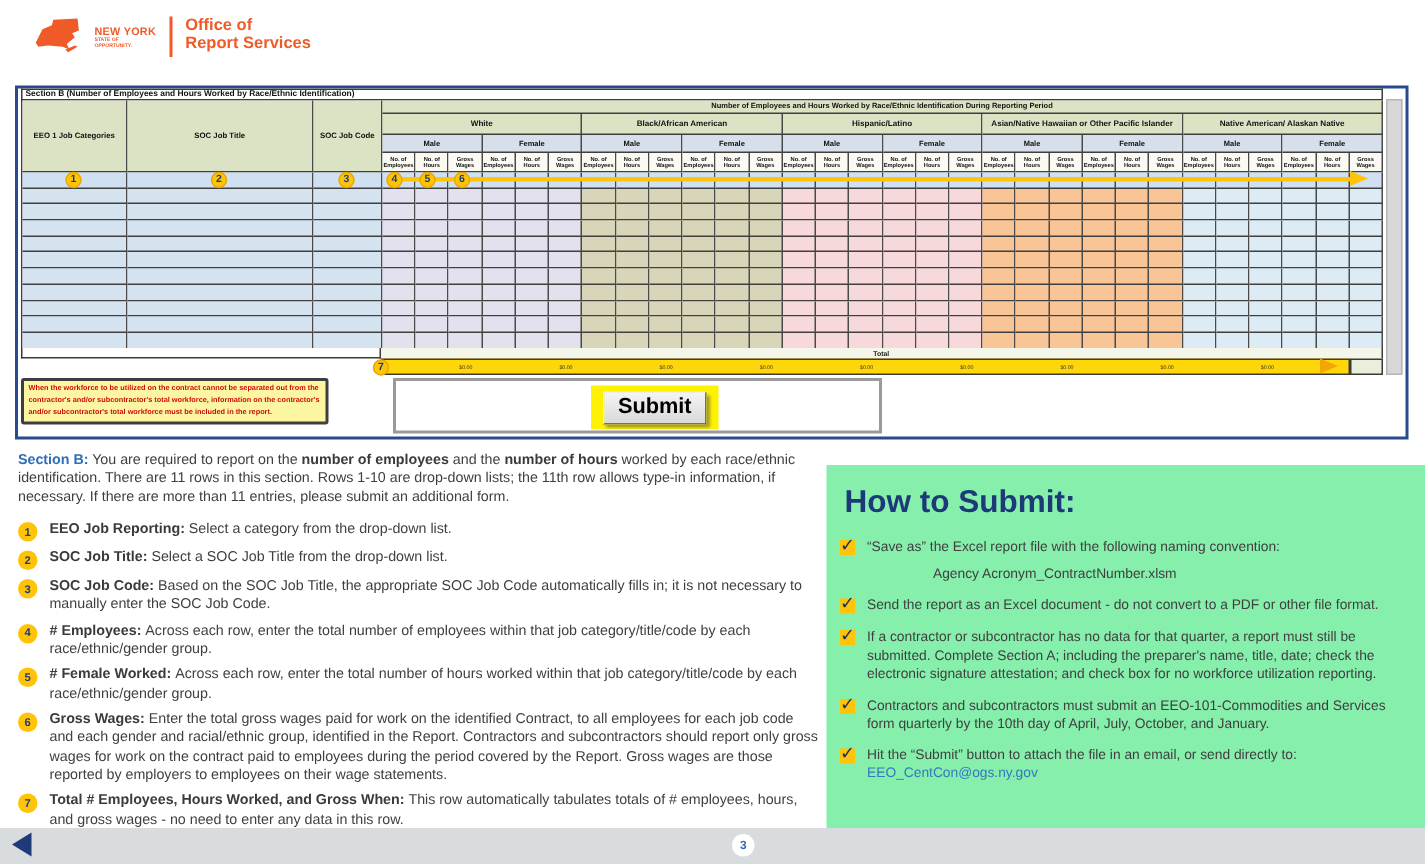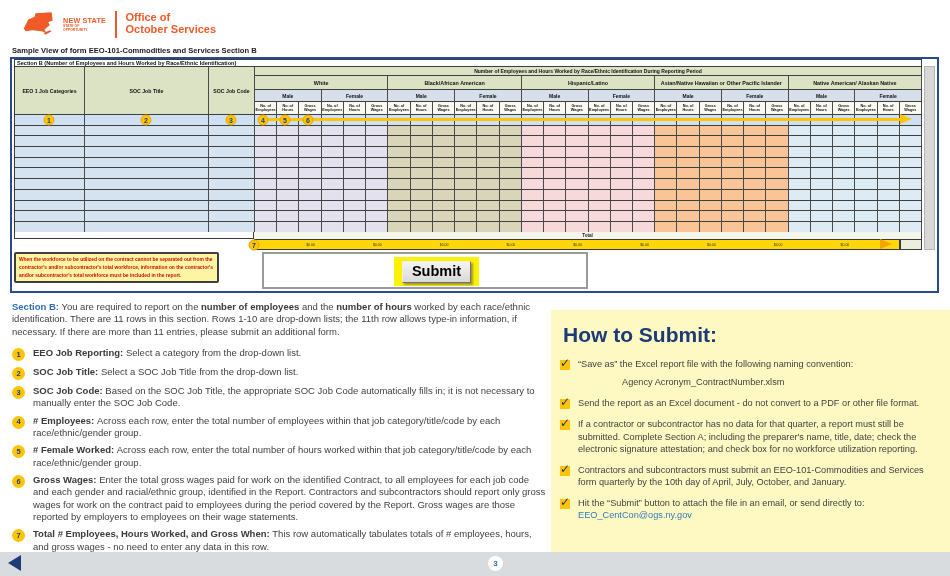--- a/index.html
+++ b/index.html
@@ -77,21 +77,21 @@
   .seg-bold { font-weight:700; color:#3a3a3a; }
   .seg-blue { font-weight:700; color:#2f6db5; }
   .instr-item { display:flex; gap:8px; margin-bottom:5px; }
   .num-badge { flex:0 0 13px; width:13px; height:13px; border-radius:50%; background:#ffc408;
                color:#1e3d7b; font-size:7.5px; font-weight:800; display:flex; align-items:center;
                justify-content:center; margin-top:1px; }
   .instr-text b { color:#3a3a3a; }
 
   
   .panel { position:absolute; left:551px; top:310px; width:399px; height:266px;
-           background:#fef9c3; padding:13px 16px 0 9px; }
+           background:#86efac; padding:13px 16px 0 9px; }
   .panel h2 { font-size:21px; font-weight:800; color:#1c3a78; margin:0 0 11px 3px;
               font-family:"Liberation Sans",sans-serif; }
   .hts-item { display:flex; gap:8px; margin-bottom:9px; font-size:9.2px; line-height:1.32; color:#3f3f3f; }
   .check { flex:0 0 10px; width:10px; height:10px; background:#ffc408; position:relative; margin-top:2px; }
   .check span { position:absolute; left:0; top:-4px; font-size:12px; font-weight:800; color:#16305e; }
   .hts-sub { margin:6px 0 0 44px; }
   .link { color:#3579bd; text-decoration:none; cursor:pointer; }
 
   
   .footer { position:absolute; left:0; top:552px; width:950px; height:24px; background:#d9dcdf; }
@@ -107,35 +107,34 @@
 
 <div class="page">
 
   <div class="hdr">
     <div class="logo">
       <svg width="36" height="30" viewBox="0 0 40 32">
         <path d="M2,21 L7,11 L14,8 L15,4 L33,3 L34,12 L29,14 L31,17 L25,22 L27,26 L22,24 L11,23 L4,24 Z" fill="#f05a28"></path>
         <path d="M24,26 L31,23 L33,24 L26,28 Z" fill="#f05a28"></path>
       </svg>
       <div class="logo-text">
-        <div class="ny">NEW STATE</div>
+        <div class="ny">NEW YORK</div>
         <div class="soo">
           <span>STATE OF</span><br>
           <span>OPPORTUNITY.</span>
         </div>
       </div>
       <div class="logo-div"></div>
       <div class="agency">
         <div>Office of</div>
-        <div>October Services</div>
+        <div>Report Services</div>
       </div>
     </div>
   </div>
 
-  <div class="caption">Sample View of form EEO-101-Commodities and Services Section B</div>
 
   <div class="sample">
     <div class="sheet-title">Section B (Number of Employees and Hours Worked by Race/Ethnic Identification)</div>
     <div class="s-grid" id="grid">
         <div class="cell h-left" style="grid-area: 1 / 1 / 5 / 2;">EEO 1 Job Categories</div>
         <div class="cell h-left" style="grid-area: 1 / 2 / 5 / 3;">SOC Job Title</div>
         <div class="cell h-left" style="grid-area: 1 / 3 / 5 / 4;">SOC Job Code</div>
         <div class="cell h-period" style="grid-area: 1 / 4 / 2 / 34;">Number of Employees and Hours Worked by Race/Ethnic Identification During Reporting Period</div>
         <div class="cell h-race" style="grid-area: 2 / 4 / 3 / 10;">White</div>
         <div class="cell h-race" style="grid-area: 2 / 10 / 3 / 16;">Black/African American</div>

